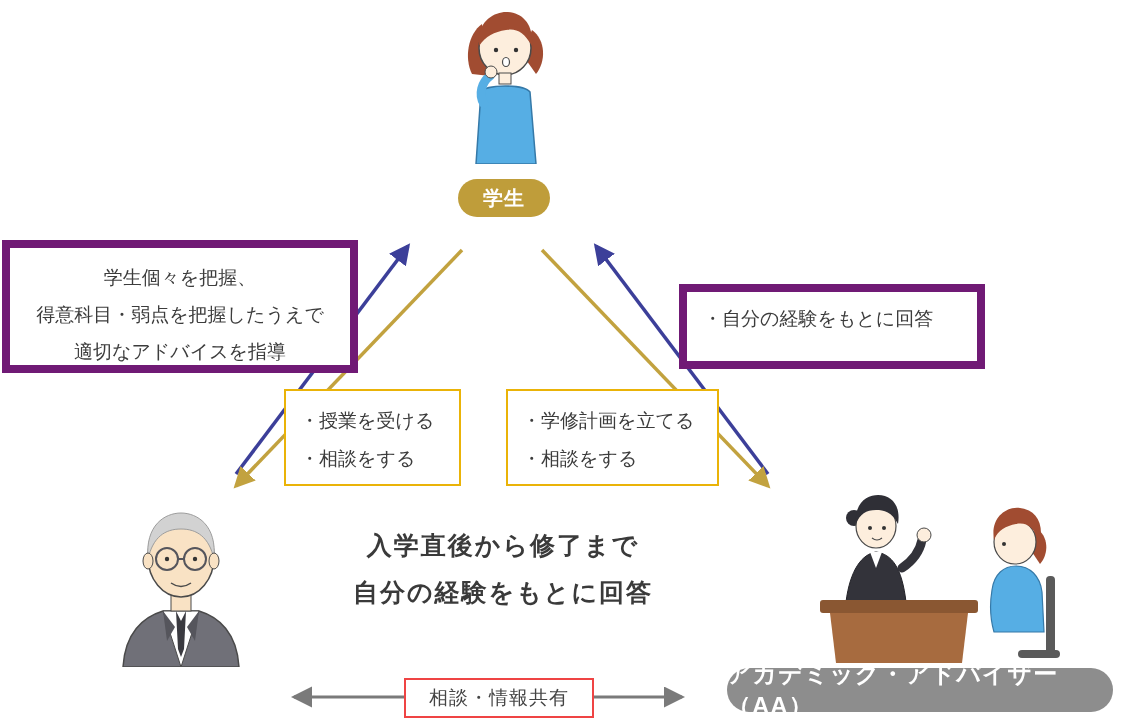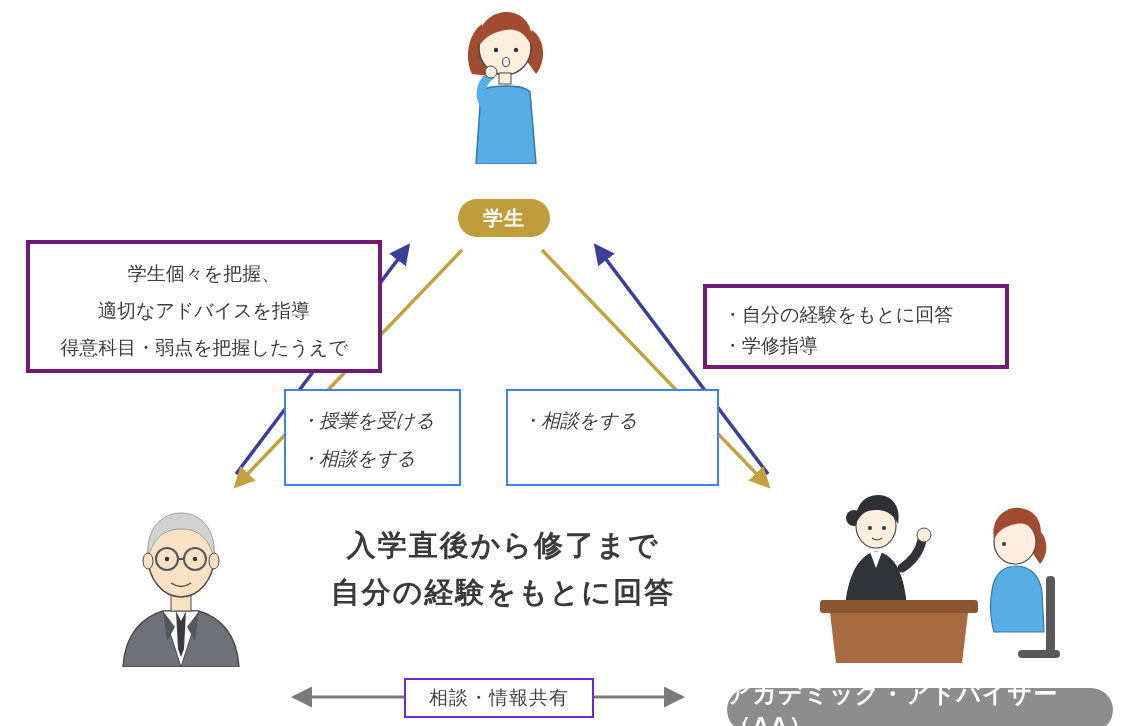--- a/index.html
+++ b/index.html
@@ -3,34 +3,34 @@
 <meta charset="utf-8">
 <style>
   * { margin:0; padding:0; box-sizing:border-box; }
   html,body { background:#ffffff; }
   body { font-family:"Liberation Sans","DejaVu Sans",sans-serif; color:#3c3c3c; }
   .stage { position:relative; width:1140px; height:726px; background:#fff; overflow:hidden; }
   .arrows { position:absolute; left:0; top:0; width:1140px; height:726px; pointer-events:none; }
   .illus { position:absolute; }
   .illus svg { width:100%; height:100%; display:block; }
 
-  .badge { position:absolute; color:#fff; font-weight:bold; display:flex; align-items:center; justify-content:center; letter-spacing:1px;margin-top:20px; }
+  .badge { position:absolute; color:#fff; font-weight:bold; display:flex; align-items:center; justify-content:center; letter-spacing:1px; }
   .badge-gold { background:#bf9d3a; }
   .badge-gray { background:#8d8d8d; }
 
   .box { position:absolute; background:#fff; color:#3c3c3c; font-size:19px; }
-  .box-blue { border:4px solid #701a75;margin-left:24px; }
-  .box-gold { border:2px solid #3b82f6;font-style:italic; }
+  .box-blue { border:8px solid #701a75; }
+  .box-gold { border:2px solid #eab308; }
   .box .ln { white-space:nowrap; }
 
   .center-message { position:absolute; left:253px; top:522px; width:500px; text-align:center;
-                    font-size:29px; font-weight:bold; color:#3a3a3a; line-height:47px; letter-spacing:2px; }
+                    font-size:25px; font-weight:bold; color:#3a3a3a; line-height:47px; letter-spacing:2px; }
 
   .bottom-label { position:absolute; left:404px; top:678px; width:190px; height:40px; background:#fff;
-                  border:2px solid #6d28d9; color:#444; font-size:19px;
+                  border:2px solid #ef4444; color:#444; font-size:19px;
                   display:flex; align-items:center; justify-content:center; letter-spacing:1px; }
 </style>
 </head>
 <body>
 
 <div class="stage">
 
   <svg class="arrows">
     <defs>
       <marker id="mBlue" markerWidth="7" markerHeight="7" refX="5" refY="3" orient="auto-start-reverse" markerUnits="strokeWidth">
@@ -109,35 +109,35 @@
       <rect x="228" y="86" width="9" height="78" rx="4" fill="#5a5a5a"></rect>
       <rect x="200" y="160" width="42" height="8" rx="4" fill="#5a5a5a"></rect>
     </svg>
   </div>
 
   <div class="badge badge-gold" style="left:458px; top:179px; width:92px; height:38px; border-radius:19px; font-size:20px;">学生</div>
   <div class="badge badge-gray" style="left:727px; top:668px; width:386px; height:44px; border-radius:22px; font-size:24px;">アカデミック・アドバイザー（AA）</div>
 
   <div class="box box-blue" style="left:2px; top:240px; width:356px; height:133px; padding-top:11px; text-align:center; line-height:37px;">
     <div class="ln">学生個々を把握、</div>
+    <div class="ln">得意科目・弱点を把握したうえで</div>
     <div class="ln">適切なアドバイスを指導</div>
-    <div class="ln">得意科目・弱点を把握したうえで</div>
   </div>
 
   <div class="box box-blue" style="left:679px; top:284px; width:306px; height:85px; padding:11px 0 0 16px; line-height:31px;">
     <div class="ln">・自分の経験をもとに回答</div>
-    <div class="ln">・学修指導</div>
   </div>
 
   <div class="box box-gold" style="left:284px; top:389px; width:177px; height:97px; padding:11px 0 0 14px; line-height:38px;">
     <div class="ln">・授業を受ける</div>
     <div class="ln">・相談をする</div>
   </div>
 
   <div class="box box-gold" style="left:506px; top:389px; width:213px; height:97px; padding:11px 0 0 14px; line-height:38px;">
+    <div class="ln">・学修計画を立てる</div>
     <div class="ln">・相談をする</div>
   </div>
 
   <div class="center-message">
     <div>入学直後から修了まで</div>
     <div>自分の経験をもとに回答</div>
   </div>
 
   <div class="bottom-label">相談・情報共有</div>
 

